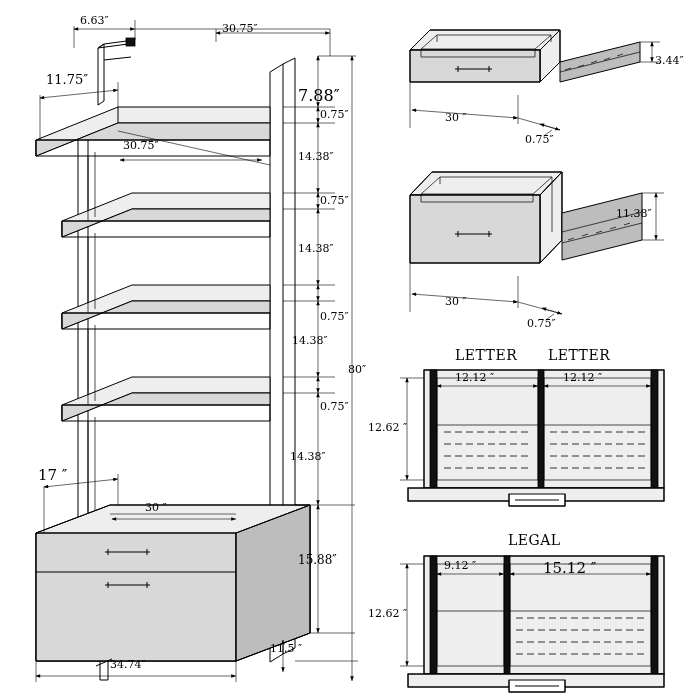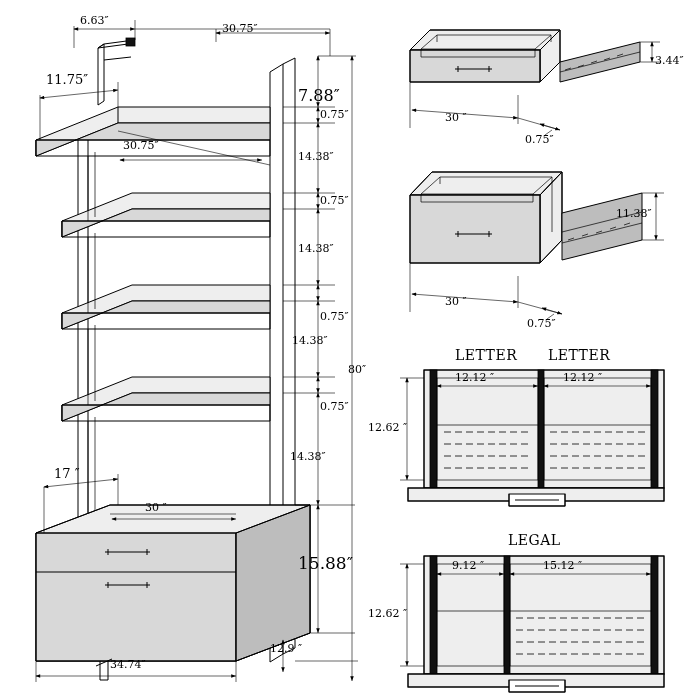--- a/index.html
+++ b/index.html
@@ -362,38 +362,38 @@
     <span style="position:absolute;left:298px;top:86px;font-size:16px;">7.88″</span>
     <span style="position:absolute;left:320px;top:108px;font-size:11px;">0.75″</span>
     <span style="position:absolute;left:298px;top:150px;font-size:11px;">14.38″</span>
     <span style="position:absolute;left:320px;top:194px;font-size:11px;">0.75″</span>
     <span style="position:absolute;left:298px;top:242px;font-size:11px;">14.38″</span>
     <span style="position:absolute;left:320px;top:310px;font-size:11px;">0.75″</span>
     <span style="position:absolute;left:292px;top:334px;font-size:11px;">14.38″</span>
     <span style="position:absolute;left:320px;top:400px;font-size:11px;">0.75″</span>
     <span style="position:absolute;left:290px;top:450px;font-size:11px;">14.38″</span>
     <span style="position:absolute;left:348px;top:363px;font-size:11px;">80″</span>
-    <span style="position:absolute;left:54px;top:466px;font-size:13px;">17 ″</span>
+    <span style="position:absolute;left:38px;top:466px;font-size:15px;">17 ″</span>
     <span style="position:absolute;left:145px;top:501px;font-size:11px;">30 ″</span>
-    <span style="position:absolute;left:298px;top:553px;font-size:17px;">15.88″</span>
-    <span style="position:absolute;left:270px;top:642px;font-size:11px;">12.9 ″</span>
+    <span style="position:absolute;left:298px;top:553px;font-size:12px;">15.88″</span>
+    <span style="position:absolute;left:270px;top:642px;font-size:11px;">11.5 ″</span>
     <span style="position:absolute;left:110px;top:658px;font-size:11px;">34.74″</span>
 
     <span style="position:absolute;left:655px;top:54px;font-size:11px;">3.44″</span>
     <span style="position:absolute;left:445px;top:111px;font-size:11px;">30 ″</span>
     <span style="position:absolute;left:525px;top:133px;font-size:11px;">0.75″</span>
 
     <span style="position:absolute;left:616px;top:207px;font-size:11px;text-align:right;">11.38″</span>
     <span style="position:absolute;left:445px;top:295px;font-size:11px;">30 ″</span>
     <span style="position:absolute;left:527px;top:317px;font-size:11px;">0.75″</span>
 
     <span style="position:absolute;left:455px;top:347px;font-size:14px;letter-spacing:0.5px;">LETTER</span>
     <span style="position:absolute;left:548px;top:347px;font-size:14px;letter-spacing:0.5px;">LETTER</span>
     <span style="position:absolute;left:455px;top:371px;font-size:11px;">12.12 ″</span>
     <span style="position:absolute;left:563px;top:371px;font-size:11px;">12.12 ″</span>
     <span style="position:absolute;left:368px;top:421px;font-size:11px;">12.62 ″</span>
 
     <span style="position:absolute;left:508px;top:532px;font-size:14px;letter-spacing:0.5px;">LEGAL</span>
-    <span style="position:absolute;left:444px;top:559px;font-size:11px;margin-left:8px;">9.12 ″</span>
-    <span style="position:absolute;left:543px;top:559px;font-size:11px;">15.12 ″</span>
+    <span style="position:absolute;left:444px;top:559px;font-size:11px;">9.12 ″</span>
+    <span style="position:absolute;left:543px;top:559px;font-size:15px;">15.12 ″</span>
     <span style="position:absolute;left:368px;top:607px;font-size:11px;">12.62 ″</span>
   </div>
 </div>
 
 </body></html>

